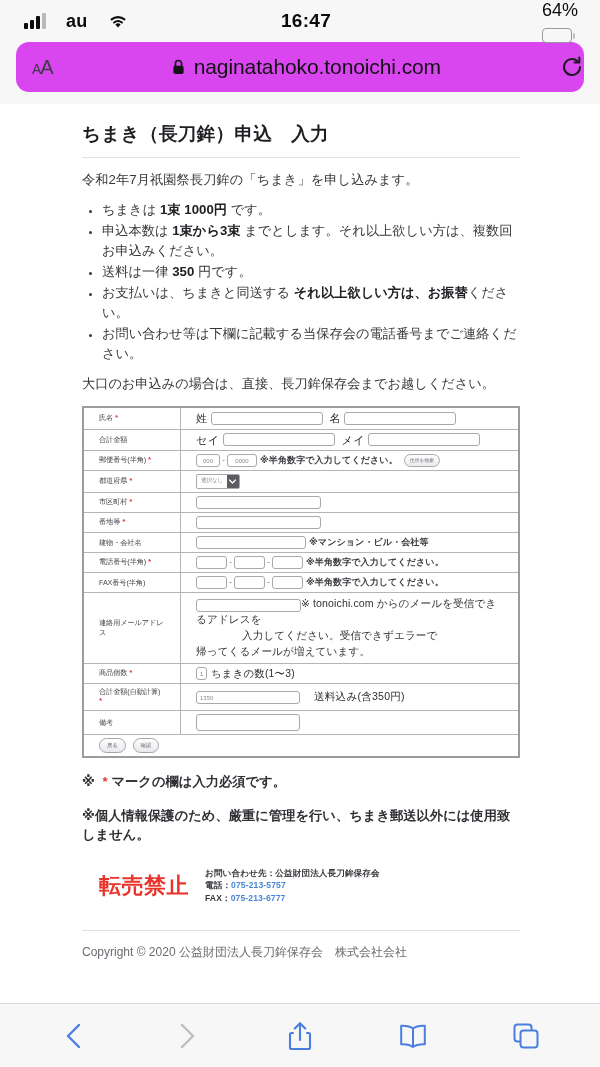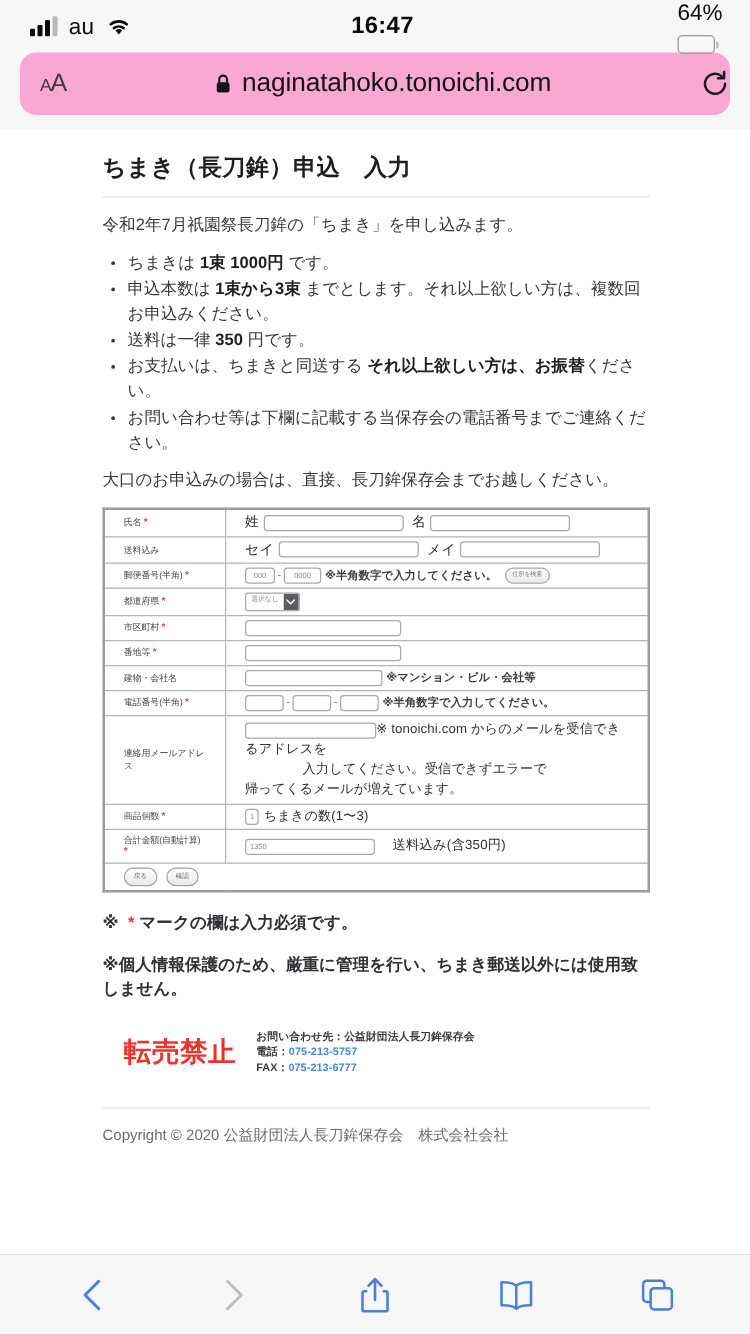--- a/index.html
+++ b/index.html
@@ -30,21 +30,22 @@
     background: #f7f7f8;
     display: flex;
     align-items: center;
     padding: 0 22px 0 24px;
     box-sizing: border-box;
     position: relative;
   }
   .sb-left {
     display: flex;
     align-items: center;
-    gap: 9px;
+    gap: 20px;
+    font-weight: bold;
   }
   .signal {
     display: flex;
     align-items: flex-end;
     gap: 2px;
     height: 16px;
   }
   .signal i {
     display: block;
     width: 4px;
@@ -114,21 +115,21 @@
     flex: 0 0 62px;
     background: #f7f7f8;
     padding: 0 16px 10px 16px;
     box-sizing: border-box;
     display: flex;
     align-items: flex-start;
   }
   .urlbar {
     flex: 1;
     height: 50px;
-    background: #f9a8d4;
+    background: #d946ef;
     border-radius: 13px;
     display: flex;
     align-items: center;
     padding: 0 0 0 16px;
     box-sizing: border-box;
     position: relative;
   }
   .aa {
     font-size: 20px;
     color: #3c3c41;
@@ -521,21 +522,21 @@
           <tbody>
 
             <tr>
               <td class="lbl"><span>氏名</span> <span class="req">*</span></td>
               <td class="fld">
                 <span class="kana-lbl">姓</span><span class="inp w-name"></span><span class="kana-lbl second">名</span><span class="inp w-name"></span>
               </td>
             </tr>
 
             <tr>
-              <td class="lbl">送料込み</td>
+              <td class="lbl">合計金額</td>
               <td class="fld">
                 <span class="kana-lbl">セイ</span><span class="inp w-name"></span><span class="kana-lbl second">メイ</span><span class="inp w-name"></span>
               </td>
             </tr>
 
             <tr>
               <td class="lbl"><span>郵便番号(半角)</span> <span class="req">*</span></td>
               <td class="fld">
                 <span class="inp w-zip1">000</span><span class="sep">-</span><span class="inp w-zip2">0000</span><span class="hint hint-b">※半角数字で入力してください。</span><span class="mini-btn">住所を検索</span>
               </td>
@@ -576,20 +577,26 @@
               </td>
             </tr>
 
             <tr>
               <td class="lbl"><span>電話番号(半角)</span> <span class="req">*</span></td>
               <td class="fld">
                 <span class="inp w-tel"></span><span class="sep">-</span><span class="inp w-tel"></span><span class="sep">-</span><span class="inp w-tel"></span><span class="hint hint-b">※半角数字で入力してください。</span>
               </td>
             </tr>
 
+            <tr>
+              <td class="lbl">FAX番号(半角)</td>
+              <td class="fld">
+                <span class="inp w-tel"></span><span class="sep">-</span><span class="inp w-tel"></span><span class="sep">-</span><span class="inp w-tel"></span><span class="hint hint-b">※半角数字で入力してください。</span>
+              </td>
+            </tr>
 
             <tr>
               <td class="lbl">連絡用メールアドレス</td>
               <td class="fld mailcell">
                 <span class="inp w-mail"></span><span class="mailtxt">※ tonoichi.com からのメールを受信できるアドレスを</span>
                 <div class="mailtxt"><span class="indent"></span><span>入力してください。受信できずエラーで</span></div>
                 <div class="mailtxt">帰ってくるメールが増えています。</div>
               </td>
             </tr>
 
@@ -600,20 +607,26 @@
               </td>
             </tr>
 
             <tr>
               <td class="lbl"><span>合計金額(自動計算)</span> <span class="req">*</span></td>
               <td class="fld">
                 <span class="inp w-amt">1350</span><span class="amttxt">送料込み(含350円)</span>
               </td>
             </tr>
 
+            <tr>
+              <td class="lbl">備考</td>
+              <td class="fld">
+                <span class="inp w-memo"></span>
+              </td>
+            </tr>
 
             <tr>
               <td class="btnrow" colspan="2">
                 <span class="form-btn">戻る</span><span class="form-btn">確認</span>
               </td>
             </tr>
           </tbody>
         </table>
 
         <p class="footnote"><span>※</span>&nbsp;&nbsp;<span class="star">*</span><span> マークの欄は入力必須です。</span></p>

